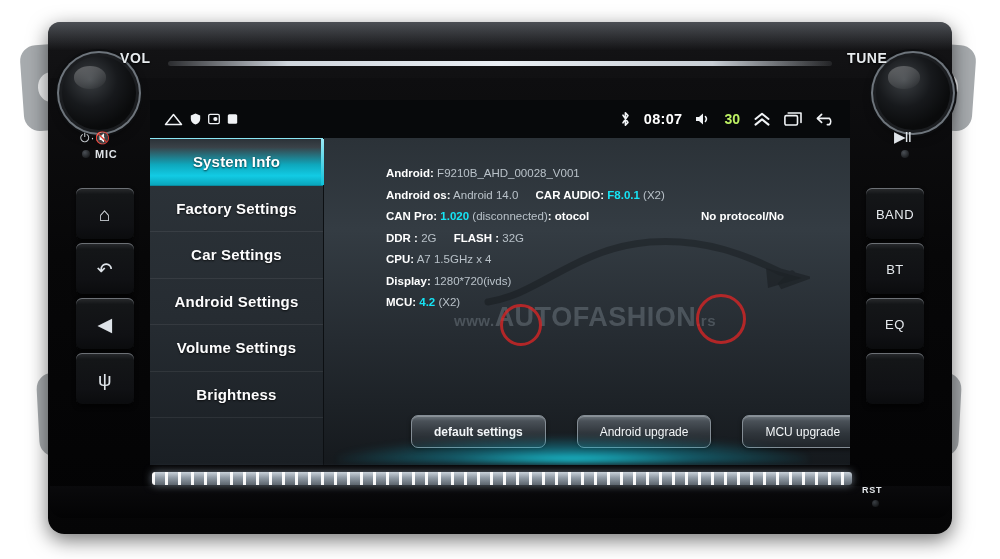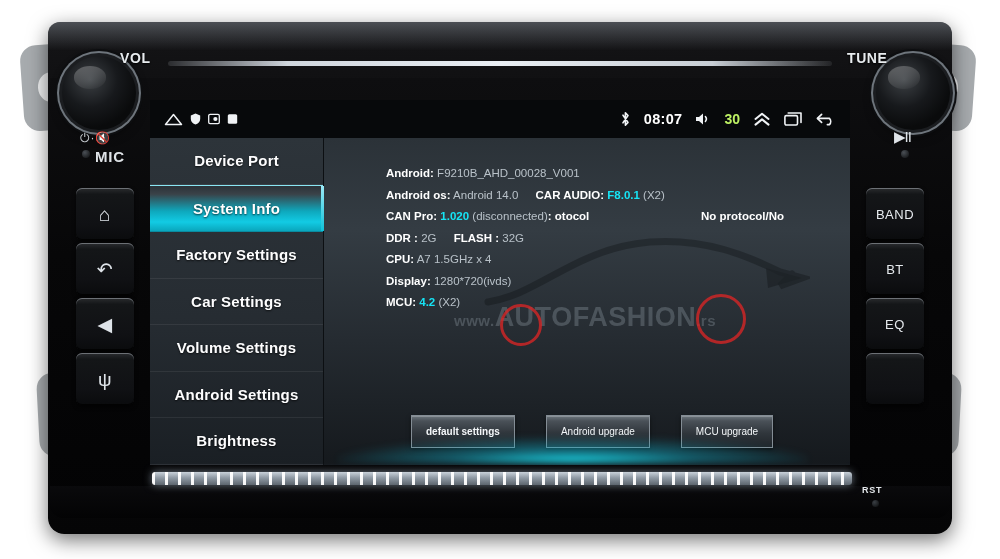--- a/index.html
+++ b/index.html
@@ -59,21 +59,21 @@
   .knob-label{position:absolute;z-index:9;color:#e8ecef;font-size:14px;font-weight:bold;
         letter-spacing:.6px;text-shadow:0 1px 2px #000;}
   #lbl-vol{left:120px;top:50px;}
   #lbl-tune{left:847px;top:50px;}
 
   
   .mini-ico{position:absolute;z-index:9;color:#c9ced3;font-size:13px;}
   #pw-mute{left:80px;top:131px;letter-spacing:1px;font-size:12px;}
   #mic-dot{position:absolute;left:82px;top:150px;width:8px;height:8px;border-radius:50%;
         background:radial-gradient(circle at 35% 32%,#4a4f55,#0b0c0d);z-index:9;}
-  #mic-lab{left:95px;top:148px;font-size:15px;font-weight:bold;color:#dfe3e7;letter-spacing:.8px;}
+  #mic-lab{left:95px;top:148px;font-size:11px;font-weight:bold;color:#dfe3e7;letter-spacing:.8px;}
   #playpause{left:894px;top:128px;font-size:15px;color:#dfe4e9;letter-spacing:-1px;}
   #pp-dot{position:absolute;left:901px;top:150px;width:8px;height:8px;border-radius:50%;
         background:radial-gradient(circle at 35% 32%,#4a4f55,#0b0c0d);z-index:9;}
   #rst-lab{position:absolute;left:862px;top:485px;font-size:9px;font-weight:bold;color:#e3e7ea;
         letter-spacing:.7px;z-index:9;}
   #rst-dot{position:absolute;left:872px;top:500px;width:7px;height:7px;border-radius:50%;
         background:radial-gradient(circle at 35% 32%,#3a3f44,#08090a);z-index:9;}
 
   
   .hbtn{position:absolute;z-index:9;width:58px;height:52px;border-radius:6px;
@@ -134,23 +134,23 @@
   .irow{margin-bottom:8.5px;font-size:11.5px;line-height:13px;white-space:nowrap;}
   .k{color:#ffffff;font-weight:bold;}
   .v{color:#b9c2c9;}
   .v-cy{color:#16e4f5;font-weight:bold;}
   .k-sp{margin-left:14px;}
   .no-proto{position:absolute;left:315px;top:0;color:#ffffff;font-weight:bold;font-size:11.5px;}
   .rel{position:relative;}
 
   
   #actions{position:absolute;left:88px;top:277px;display:flex;gap:31px;}
-  .abtn{height:31px;padding:0 14px;border-radius:0;display:flex;align-items:center;justify-content:center;
+  .abtn{height:31px;padding:0 22px;border-radius:7px;display:flex;align-items:center;justify-content:center;
       background:linear-gradient(180deg,#6d767d 0%,#4a5158 16%,#30363c 55%,#20252a 100%);
-      border:1px solid #848d95;color:#f3f6f8;font-size:10px;
+      border:1px solid #848d95;color:#f3f6f8;font-size:12px;
       box-shadow:0 2px 4px rgba(0,0,0,.5),inset 0 1px 0 rgba(255,255,255,.22);
       white-space:nowrap;}
   .abtn.strong{font-weight:bold;}
 
   
   #cyan-glow{position:absolute;left:188px;bottom:2px;width:470px;height:26px;
       background:radial-gradient(ellipse at 50% 100%,rgba(26,226,244,.95) 0%,rgba(18,170,196,.45) 38%,rgba(8,70,88,0) 75%);
       filter:blur(3px);pointer-events:none;}
 
   
@@ -293,37 +293,34 @@
         <path d="M8 104 C60 96 96 50 170 44 C226 40 268 58 300 74 L322 80 L300 88 L312 76" fill="none" stroke="rgba(10,12,14,.72)" stroke-width="7" stroke-linecap="round"></path>
         <path d="M286 70 L322 80 L288 90 Z" fill="rgba(10,12,14,.75)"></path>
       </svg>
       <div id="wm-text">
         <span class="sm">www.</span><span>AUTOFASHION</span><span class="sm">.rs</span>
       </div>
       <div class="wm-ring" id="ring1"></div>
       <div class="wm-ring" id="ring2"></div>
 
       <div id="sidebar">
-        <div class="side-item">
-          <span>Device Port</span>
-          </div>
         <div class="side-item active">
           <span>System Info</span>
           </div>
         <div class="side-item">
           <span>Factory Settings</span>
           </div>
         <div class="side-item">
           <span>Car Settings</span>
           </div>
         <div class="side-item">
+          <span>Android Settings</span>
+          </div>
+        <div class="side-item">
           <span>Volume Settings</span>
-          </div>
-        <div class="side-item">
-          <span>Android Settings</span>
           </div>
         <div class="side-item">
           <span>Brightness</span>
           </div>
       </div>
 
       <div id="info">
         <div id="info-list">
 
           <div class="irow">

